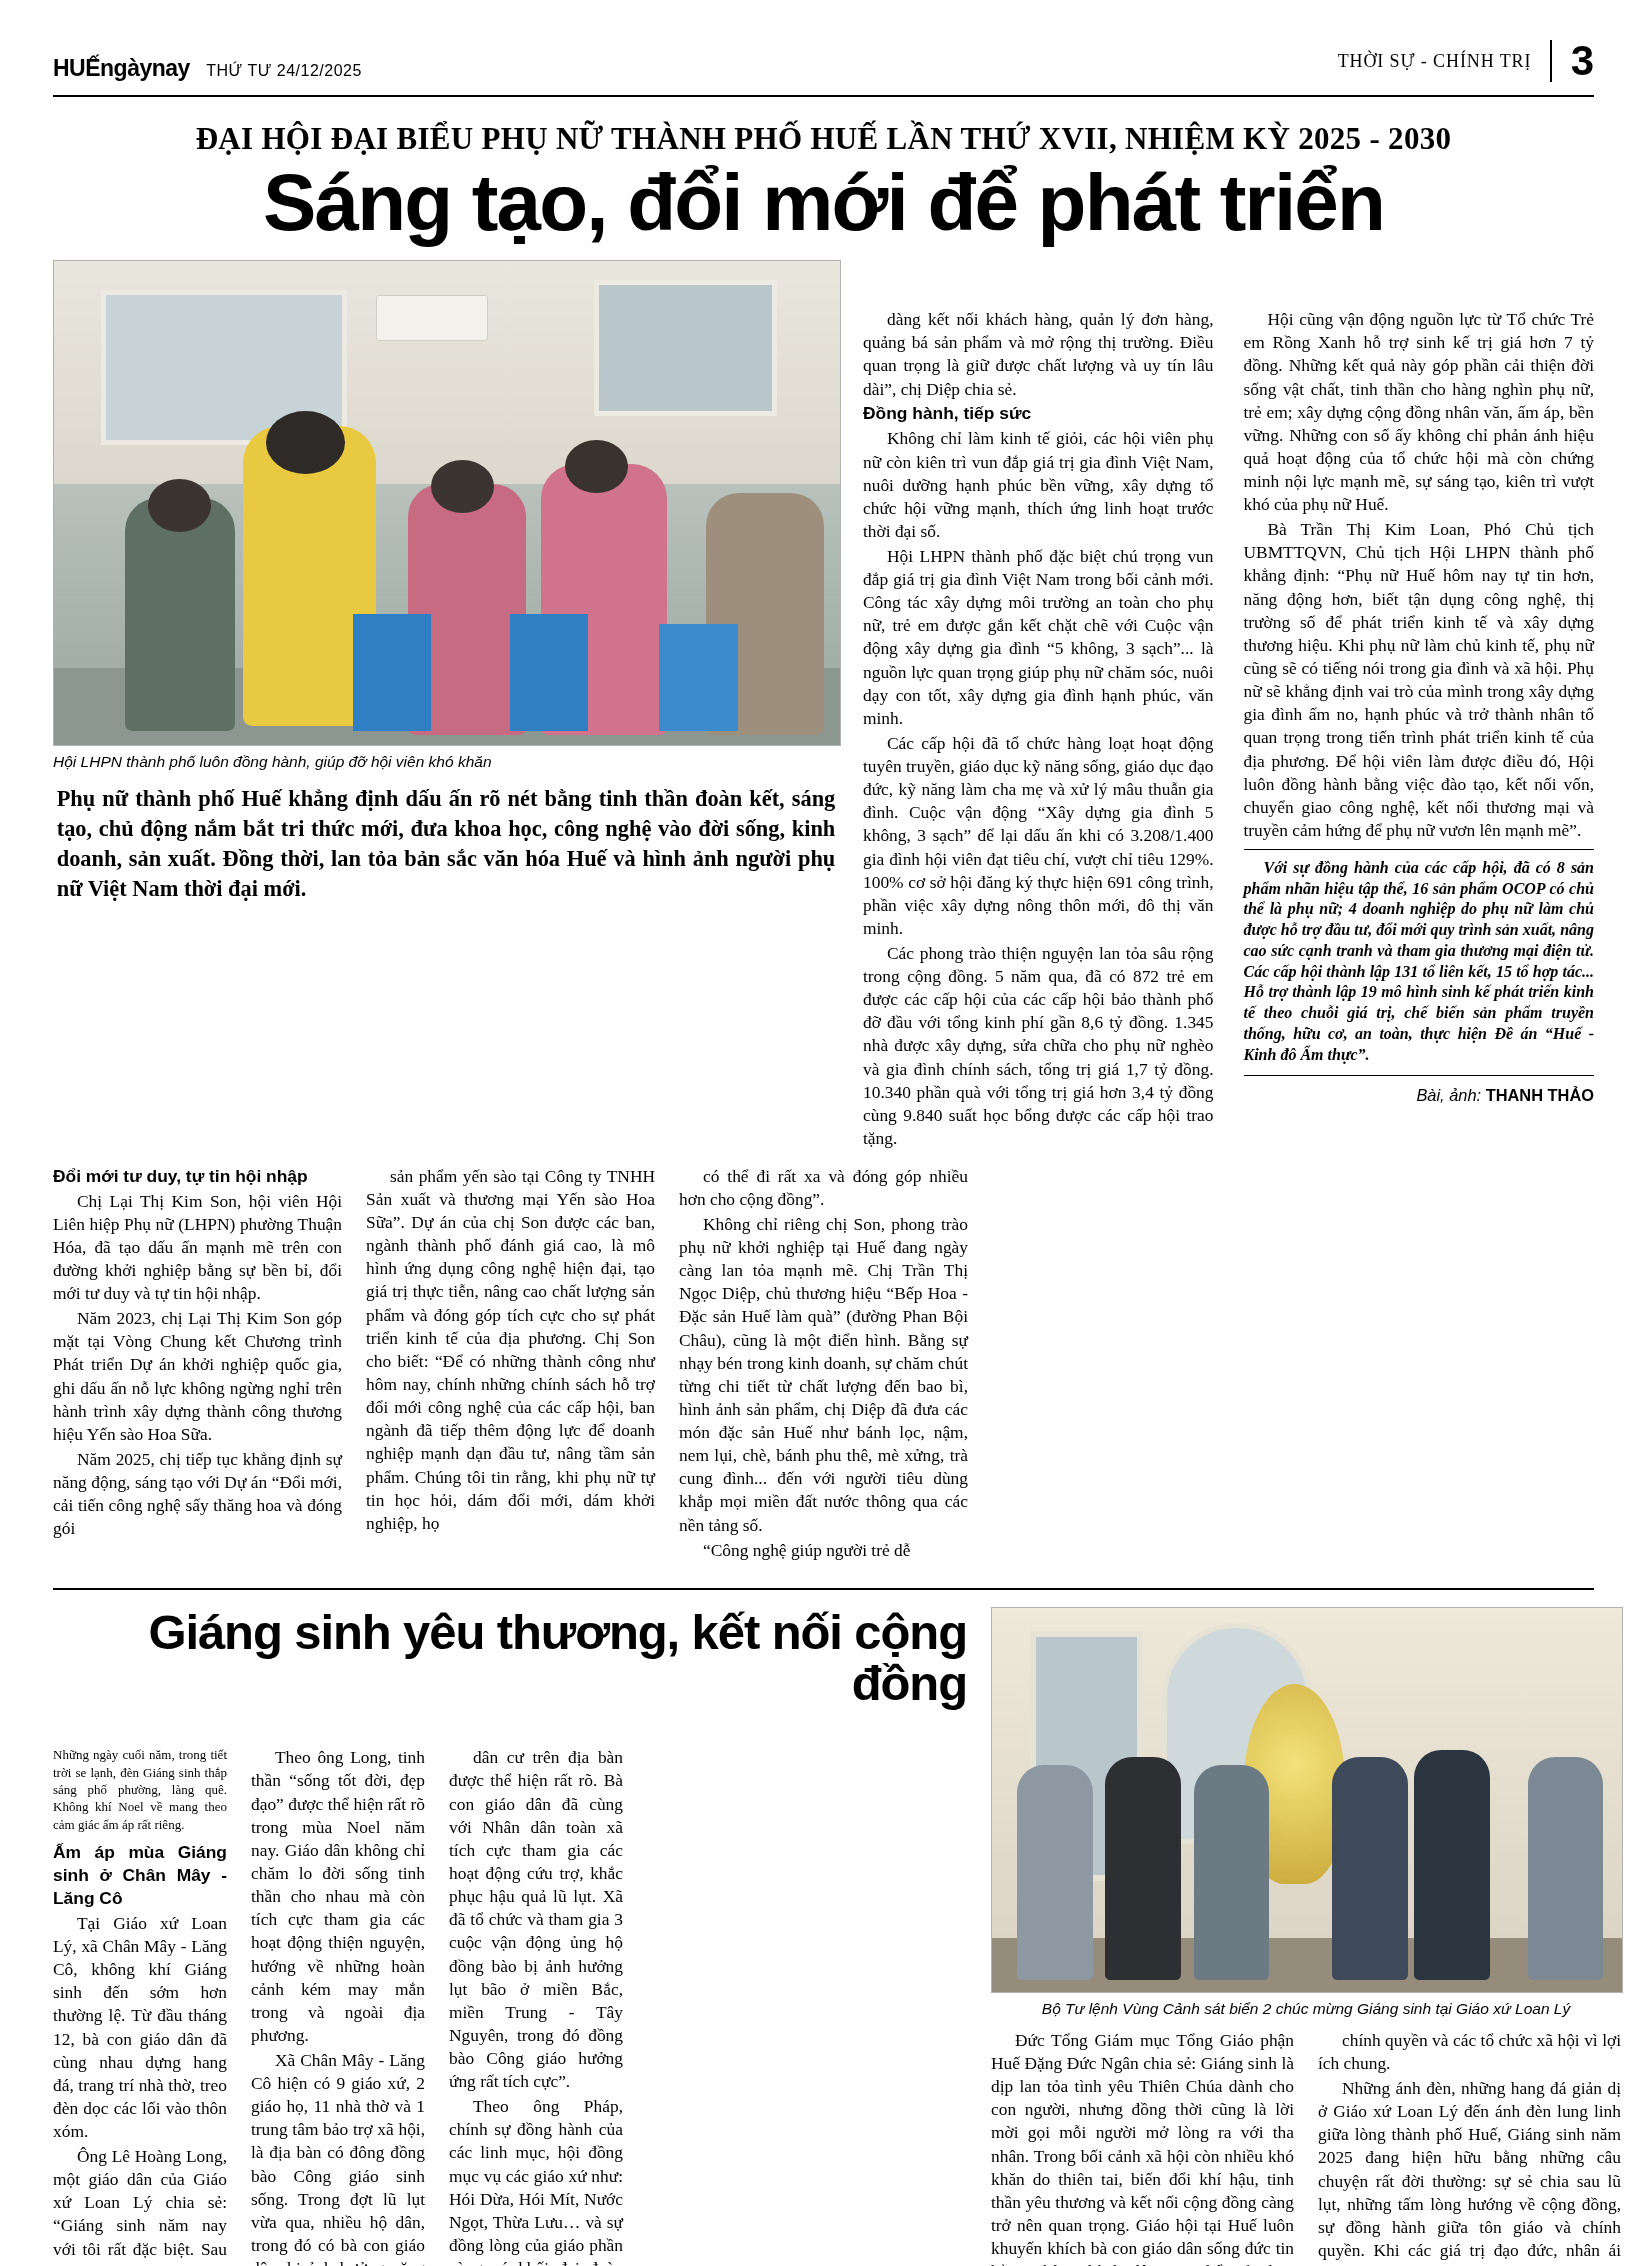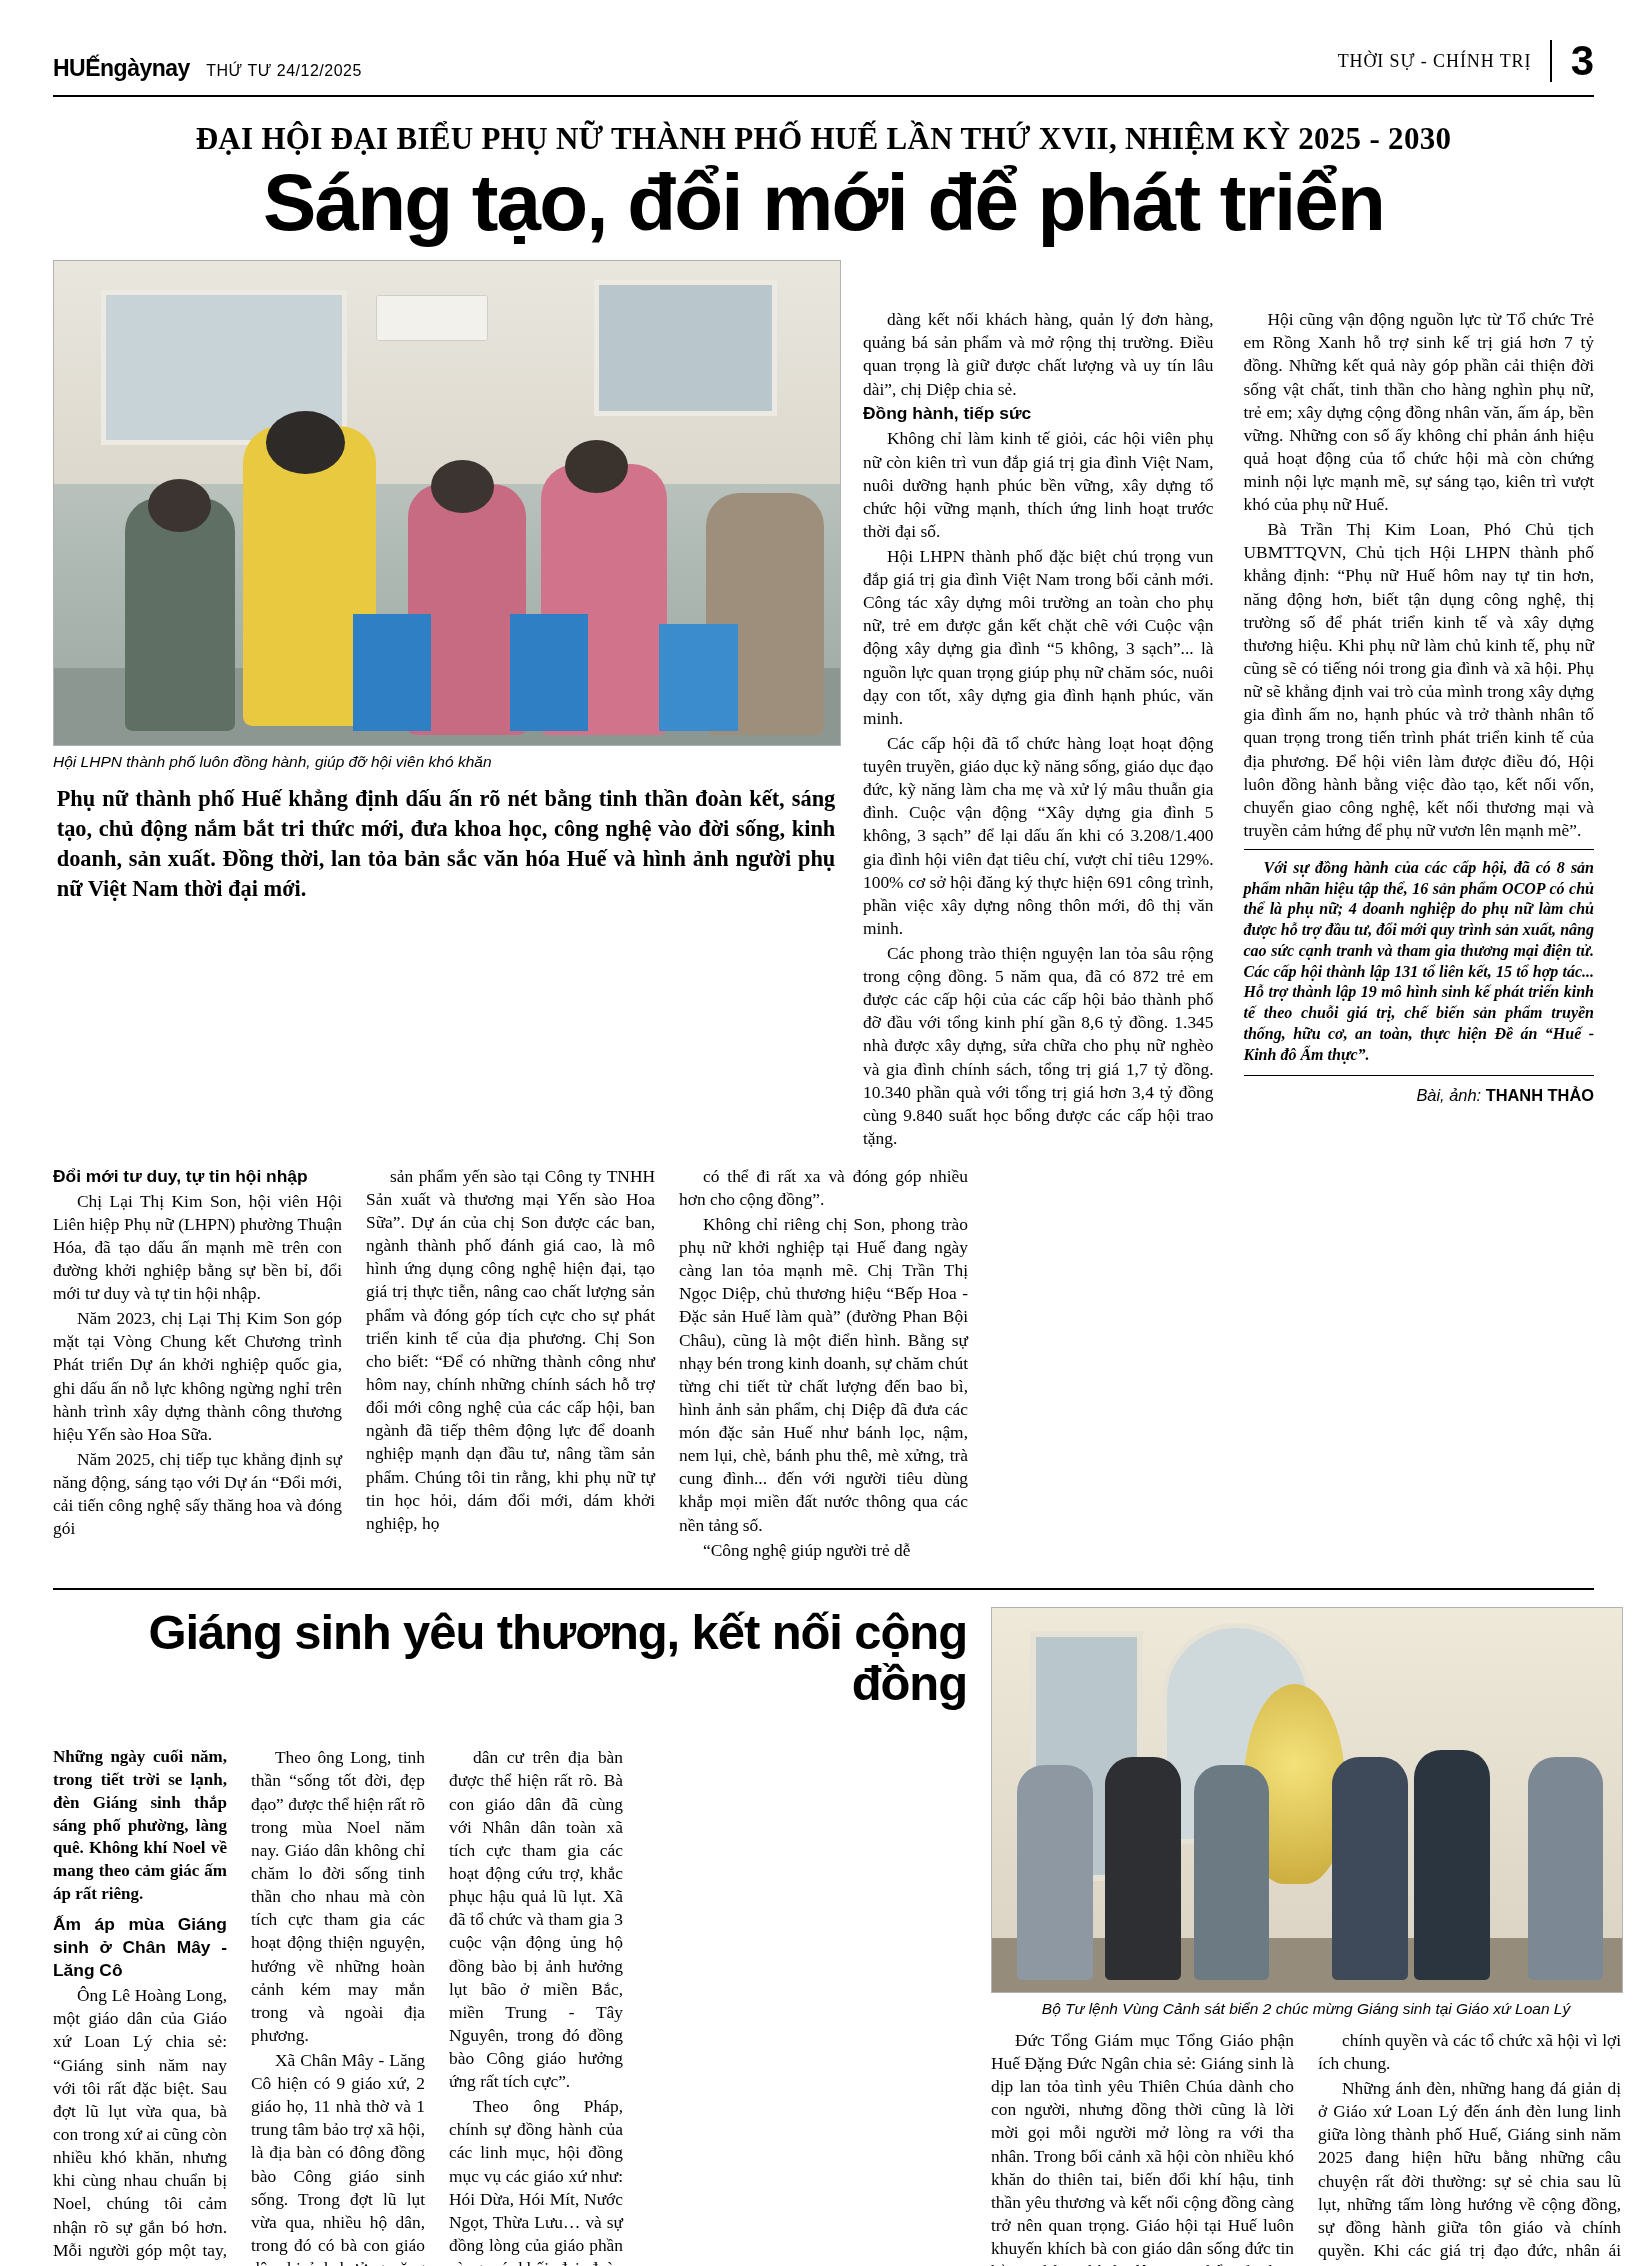--- a/index.html
+++ b/index.html
@@ -174,22 +174,22 @@
     line-height:1.05;
     width:914px;
     text-align:right;
     margin-bottom:12.8px;
   }
   .a2-wrap{display:flex;gap:24px;}
   .a2-left{flex:1;display:flex;gap:24px;}
   .a2-right{width:630px;flex:0 0 630px;}
   .lead2{
     font-family:"Liberation Serif", serif;
-    font-weight:bold;
-    font-size:17px;
+    font-weight:normal;
+    font-size:13px;
     line-height:1.34;
     text-align:justify;
     margin-bottom:7.3px;
   }
   .photo2{
     width:630px;height:384px;
     background:linear-gradient(180deg,#d8d3c6 0%,#c3bdae 60%,#a9a295 100%);
     position:relative;overflow:hidden;border:0.9px solid #b2b2b2;
   }
   .photo2 .bg{position:absolute;inset:0;background:linear-gradient(180deg,#efe9da,#d9d2c2);}
@@ -304,20 +304,21 @@
   <div class="rule-thick"></div>
 
   <div>
     <div class="a2-wrap">
       <div class="a2-left" style="flex-direction:column;">
         <div class="a2-headline">Giáng sinh yêu thương, kết nối cộng đồng</div>
         <div style="display:flex;gap:24px;">
           <div class="col" style="width:174px;flex:0 0 174px;">
             <div class="lead2">Những ngày cuối năm, trong tiết trời se lạnh, đèn Giáng sinh thắp sáng phố phường, làng quê. Không khí Noel về mang theo cảm giác ấm áp rất riêng.</div>
             <p class="subhead">Ấm áp mùa Giáng sinh ở Chân Mây - Lăng Cô</p>
+            <p>Tại Giáo xứ Loan Lý, xã Chân Mây - Lăng Cô, không khí Giáng sinh đến sớm hơn thường lệ. Từ đầu tháng 12, bà con giáo dân đã cùng nhau dựng hang đá, trang trí nhà thờ, treo đèn dọc các lối vào thôn xóm.</p>
             <p>Ông Lê Hoàng Long, một giáo dân của Giáo xứ Loan Lý chia sẻ: “Giáng sinh năm nay với tôi rất đặc biệt. Sau đợt lũ lụt vừa qua, bà con trong xứ ai cũng còn nhiều khó khăn, nhưng khi cùng nhau chuẩn bị Noel, chúng tôi cảm nhận rõ sự gắn bó hơn. Mỗi người góp một tay, người đóng vai người chuẩn bị chương trình văn nghệ, phát quà cho các hộ khó khăn. Giáng sinh vì thế không chỉ là lễ đạo mà còn là dịp để yêu thương được lan tỏa”.</p>
           </div>
           <div class="col" style="width:174px;flex:0 0 174px;">
             <p>Theo ông Long, tinh thần “sống tốt đời, đẹp đạo” được thể hiện rất rõ trong mùa Noel năm nay. Giáo dân không chỉ chăm lo đời sống tinh thần cho nhau mà còn tích cực tham gia các hoạt động thiện nguyện, hướng về những hoàn cảnh kém may mắn trong và ngoài địa phương.</p>
             <p>Xã Chân Mây - Lăng Cô hiện có 9 giáo xứ, 2 giáo họ, 11 nhà thờ và 1 trung tâm bảo trợ xã hội, là địa bàn có đông đồng bào Công giáo sinh sống. Trong đợt lũ lụt vừa qua, nhiều hộ dân, trong đó có bà con giáo dân, bị ảnh hưởng nặng nề về nhà cửa, sinh kế. Đợt này, Bộ Tư lệnh Vùng Cảnh sát biển 2 tổ chức chương trình “Cảnh sát biển với đồng bào tôn giáo”, đến thăm, tặng quà, chúc mừng Giáng sinh tại các nhà thờ. Đồng thời, trao tặng 20 suất quà đến bà con giáo dân nhằm động viên, chia sẻ với bà con, mang đến không khí ấm áp, nghĩa tình trong mùa Giáng sinh.</p>
 
           </div>
           <div class="col" style="width:174px;flex:0 0 174px;">
             <p>dân cư trên địa bàn được thể hiện rất rõ. Bà con giáo dân đã cùng với Nhân dân toàn xã tích cực tham gia các hoạt động cứu trợ, khắc phục hậu quả lũ lụt. Xã đã tổ chức và tham gia 3 cuộc vận động ủng hộ đồng bào bị ảnh hưởng lụt bão ở miền Bắc, miền Trung - Tây Nguyên, trong đó đồng bào Công giáo hưởng ứng rất tích cực”.</p>
             <p>Theo ông Pháp, chính sự đồng hành của các linh mục, hội đồng mục vụ các giáo xứ như: Hói Dừa, Hói Mít, Nước Ngọt, Thừa Lưu… và sự đồng lòng của giáo phần cùng có khối đại đoàn kết toàn dân. MTTQ Việt Nam xã luôn xác định vai trò kết nối, phối hợp chặt chẽ với các giáo xứ, giáo họ để vừa chăm lo đời sống người dân, vừa giữ gìn sự hòa thuận, đoàn kết trong cộng đồng.</p>

